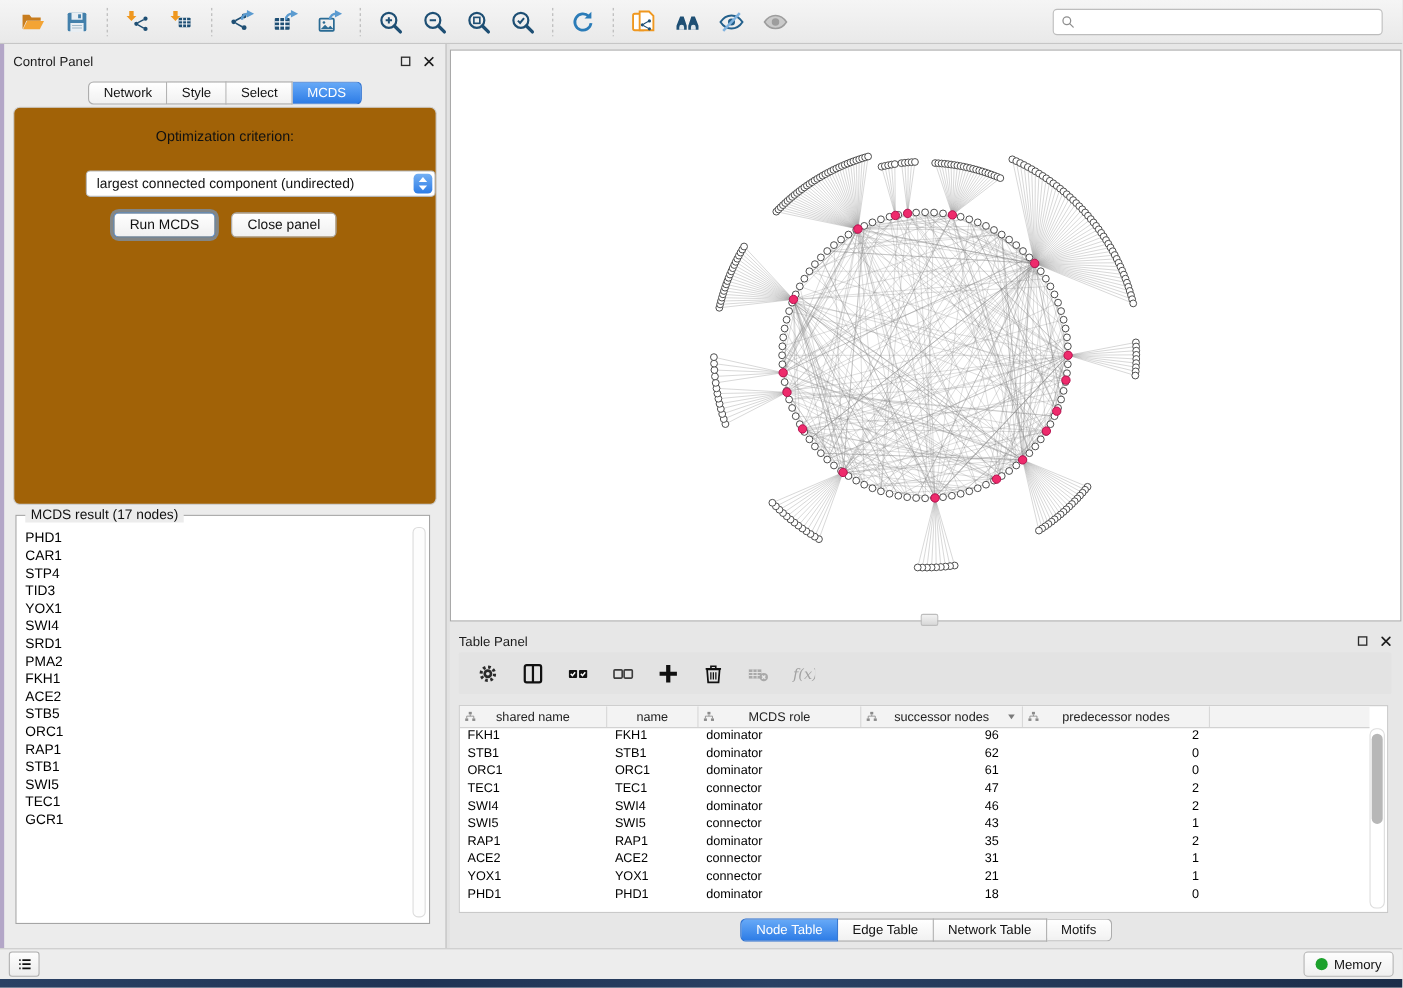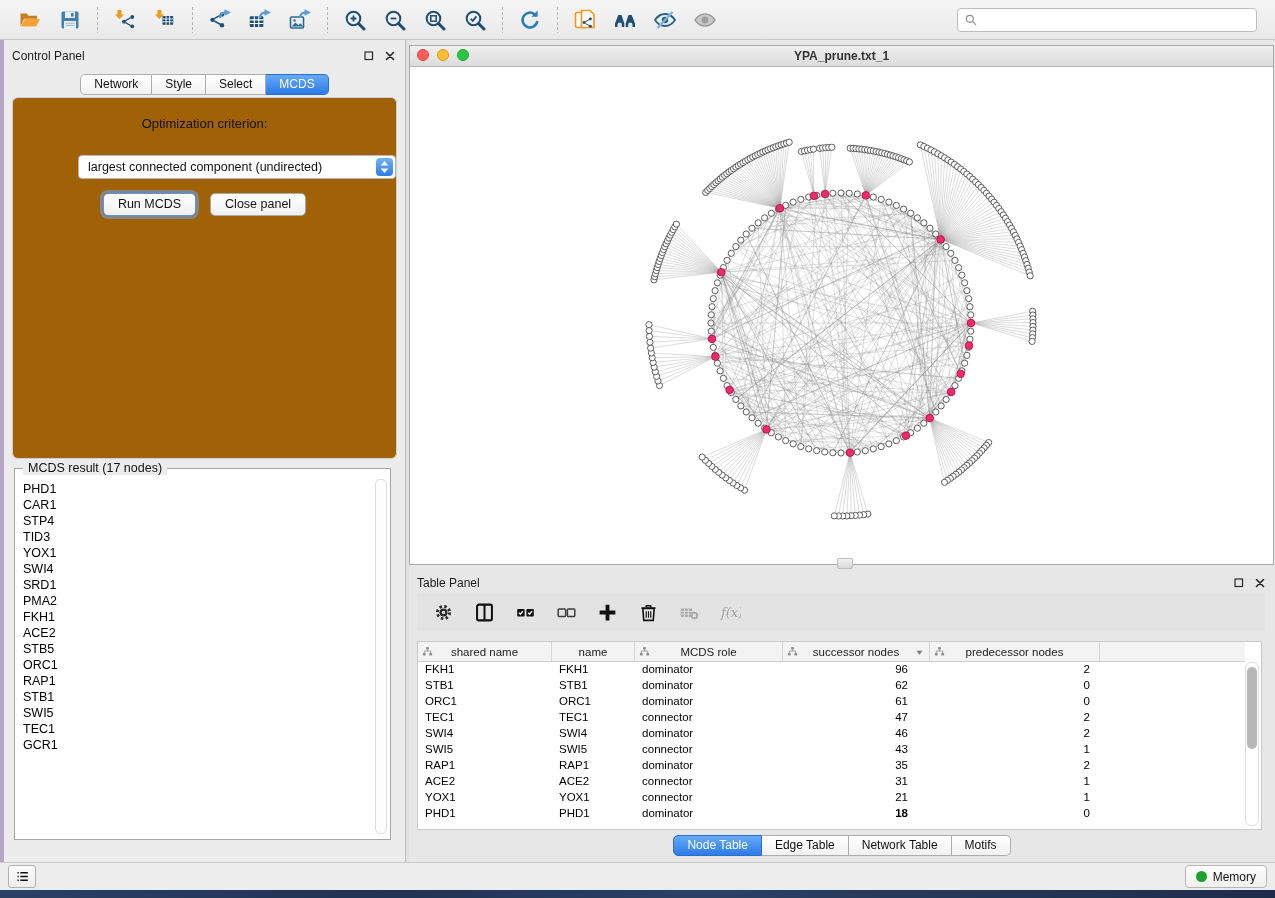--- a/index.html
+++ b/index.html
@@ -341,28 +341,20 @@
     <div id="result-scroll"></div>
   </div>
 </div>
 
 <div id="v-split"></div>
 <div id="v-handle"></div>
 
 <div id="right-region">
 
   <div id="net-window">
-    <div id="nw-titlebar">
-      <span id="lights">
-        <span class="light red"></span>
-        <span class="light yellow"></span>
-        <span class="light green"></span>
-      </span>
-      <span id="nw-title">YPA_prune.txt_1</span>
-    </div>
     <svg id="net-canvas" viewBox="0 0 863 498">
         <g>
           <line x1="311.33436905118276" y1="206.20495329639436" x2="422.8372324611893" y2="386.74347469567533" class="chord"></line>
           <line x1="311.33436905118276" y1="206.20495329639436" x2="414.7066796366405" y2="385.97491117088214" class="chord"></line>
           <line x1="311.33436905118276" y1="206.20495329639436" x2="354.5879172019785" y2="362.1722092687432" class="chord"></line>
           <line x1="311.33436905118276" y1="206.20495329639436" x2="361.34251665273047" y2="366.76263031526196" class="chord"></line>
           <line x1="311.33436905118276" y1="206.20495329639436" x2="325.8277907312568" y2="180.5879172019785" class="chord"></line>
           <line x1="311.33436905118276" y1="206.20495329639436" x2="406.64042910385575" y2="384.69734259472955" class="chord"></line>
           <line x1="311.33436905118276" y1="206.20495329639436" x2="493.627977633223" y2="143.08013159429774" class="chord"></line>
           <line x1="311.33436905118276" y1="206.20495329639436" x2="406.64042910385575" y2="384.69734259472955" class="chord"></line>
@@ -1393,21 +1385,21 @@
             <div class="td" style="width: 134px;">YOX1</div>
             <div class="td" style="width: 83px;">YOX1</div>
             <div class="td" style="width: 148px;">connector</div>
             <div class="td num" style="width: 147px; padding-right: 22px;">21</div>
             <div class="td num" style="width: 170px; padding-right: 10px;">1</div>
           </div>
           <div class="tr">
             <div class="td" style="width: 134px;">PHD1</div>
             <div class="td" style="width: 83px;">PHD1</div>
             <div class="td" style="width: 148px;">dominator</div>
-            <div class="td num" style="width: 147px; padding-right: 22px; font-weight: bold;">18</div>
+            <div class="td num" style="width: 147px; padding-right: 22px;">18</div>
             <div class="td num" style="width: 170px; padding-right: 10px;">0</div>
           </div>
         </div>
       <div id="tp-scroll">
           <div id="tp-thumb"></div>
         </div>
     </div>
     <div id="tp-tabs-row">
         <div class="seg" id="tp-tabs">
           <button class="seg-btn sel">Node Table</button>

